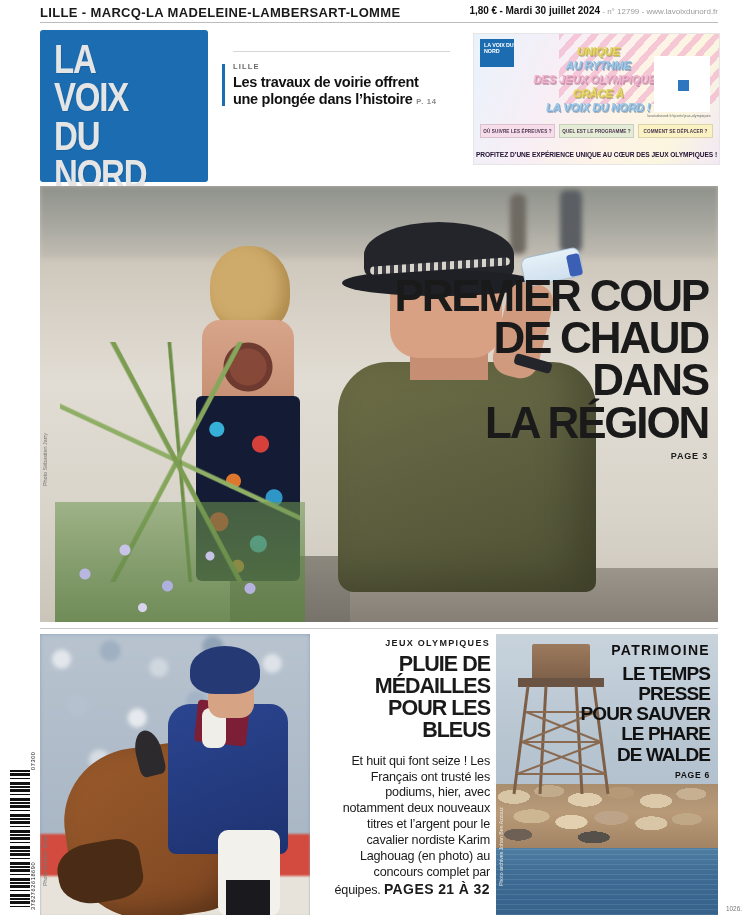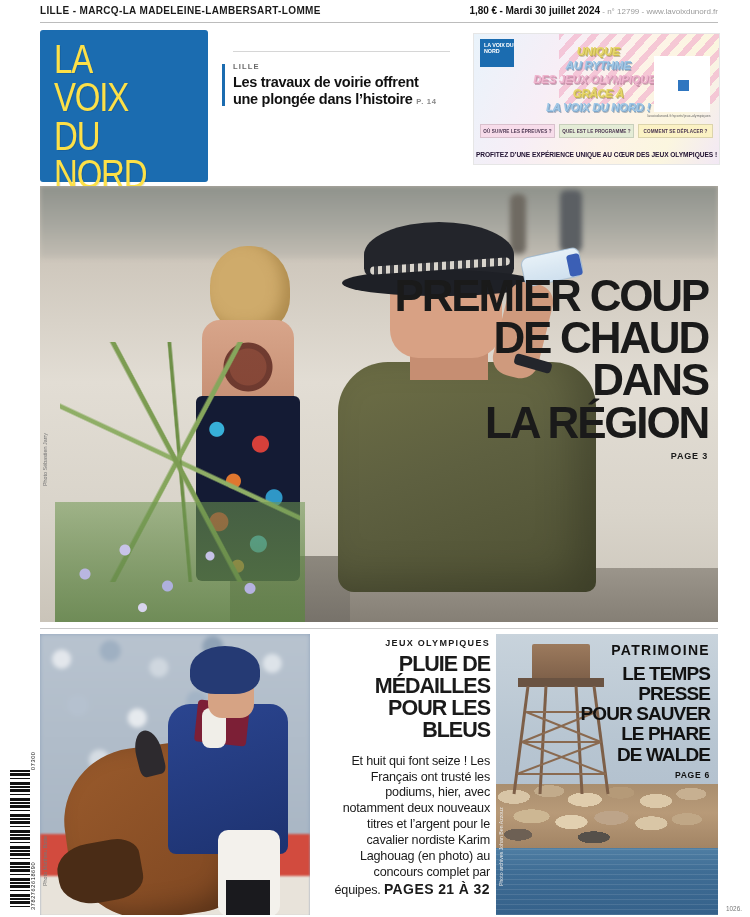--- a/index.html
+++ b/index.html
@@ -4,31 +4,31 @@
 <style>
   html,body{margin:0;padding:0;background:#ffffff;}
   body{width:750px;height:917px;position:relative;overflow:hidden;
        font-family:"Liberation Sans","DejaVu Sans",sans-serif;color:#111;}
 
   .page{position:absolute;left:0;top:0;width:750px;height:917px;background:#fff;}
 
   
   .topbar{position:absolute;left:40px;top:5px;width:678px;height:16px;
           display:flex;align-items:flex-start;justify-content:space-between;}
-  .topbar-left{font-size:10px;font-weight:bold;letter-spacing:.35px;color:#1a1a1a;}
+  .topbar-left{font-size:13px;font-weight:bold;letter-spacing:.35px;color:#1a1a1a;}
   .topbar-right{font-size:8px;color:#555;white-space:nowrap;}
   .topbar-right b{color:#111;font-size:10px;}
   .topbar-right .dim{color:#9a9a9a;}
   .topline{position:absolute;left:40px;top:22px;width:678px;height:1px;background:#bcbcbc;}
 
   
   .masthead{position:absolute;left:40px;top:30px;width:168px;height:152px;
             background:#1b6cb0;border-radius:3px;}
   .masthead .mh-inner{position:absolute;left:14px;top:10px;right:10px;
-            color:#fde047;font-weight:normal;font-size:33px;line-height:.95;
+            color:#e5e5e5;font-weight:bold;font-size:33px;line-height:.95;
             letter-spacing:-1.2px;font-family:"Liberation Sans",sans-serif;
             text-shadow:1px 1px 0 rgba(0,0,0,.10);}
   .masthead .mh-inner div{transform:scaleY(1.22);transform-origin:left top;
             margin-bottom:7px;}
 
   
   .teasers{position:absolute;left:222px;top:40px;width:228px;}
   .teaser{position:relative;padding-left:11px;}
   .teaser:before{content:"";position:absolute;left:0;top:2px;bottom:2px;
                  width:3px;background:#1b6cb0;}

